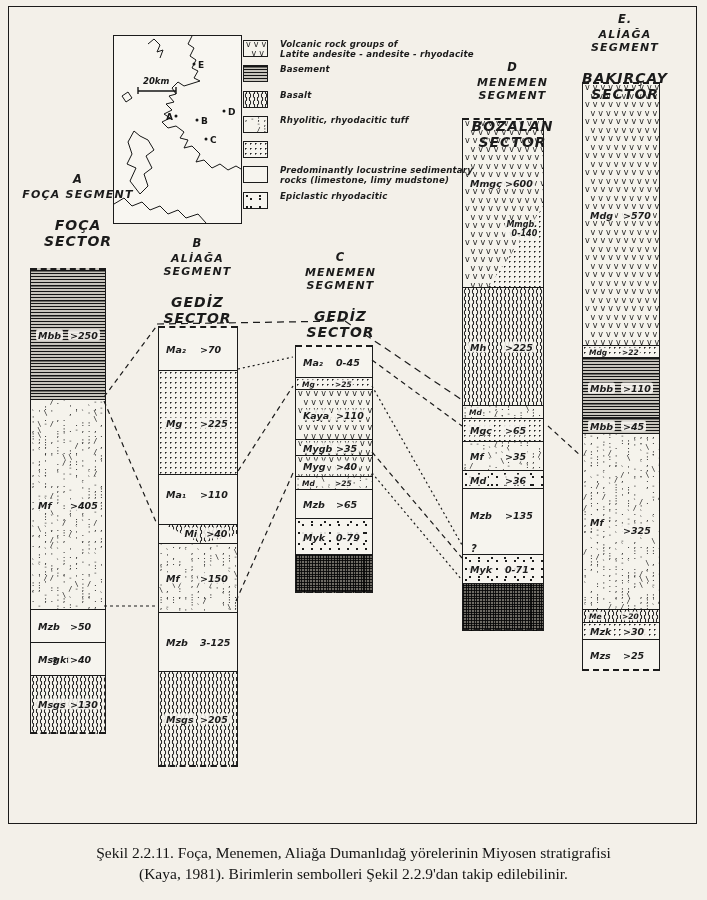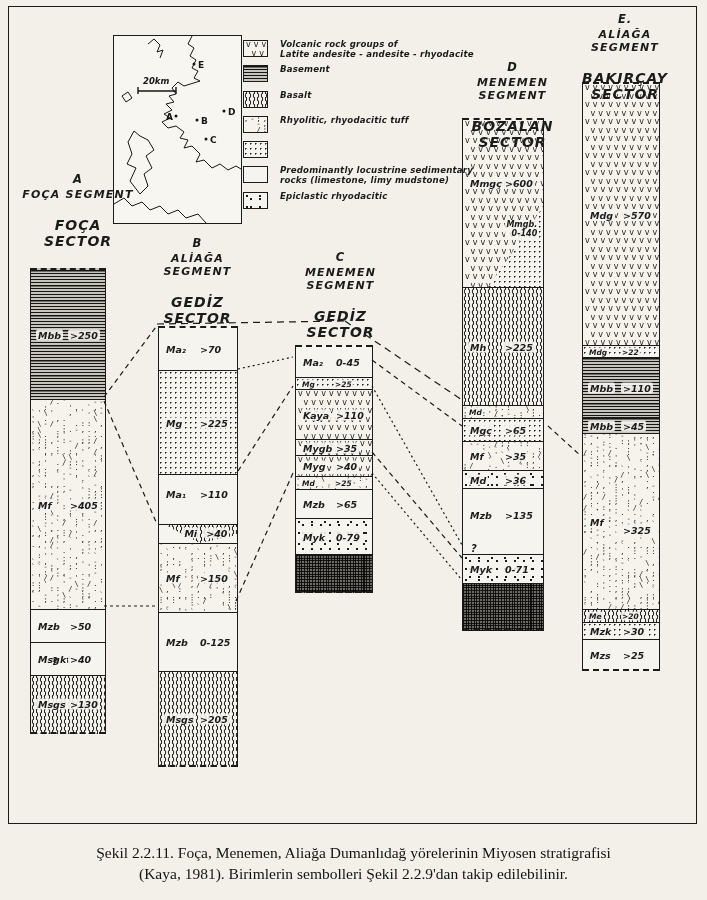--- a/index.html
+++ b/index.html
@@ -272,21 +272,21 @@
 ,- . '`   '\;'' -/
  `.''` '  ,` ,  ;;
  -`;  :/'', -.':\\
 :`  ' ` , : ':,. ,
 </div>
           <span class="ulabel" style="top: 50%;">Mf</span>
           <span class="uval" style="top: 50%;">&gt;150</span>
         </div>
         <div class="unit pat-locustrine" style="height: 58px;">
           <span class="ulabel" style="top: 50%;">Mzb</span>
-          <span class="uval" style="top: 50%;">0-125</span>
+          <span class="uval" style="top: 50%;">3-125</span>
         </div>
         <div class="unit pat-basalt" style="height: 93px;">
           <span class="ulabel" style="top: 50%;">Msgs</span>
           <span class="uval" style="top: 50%;">&gt;205</span>
         </div>
       </div>
       <div class="hdr" style="left: 278px; top: 250px; width: 125px;">
         <div class="hletter">C</div>
         <div class="hseg">MENEMEN SEGMENT</div>
         <div class="hsec">GEDİZ SECTOR</div>

